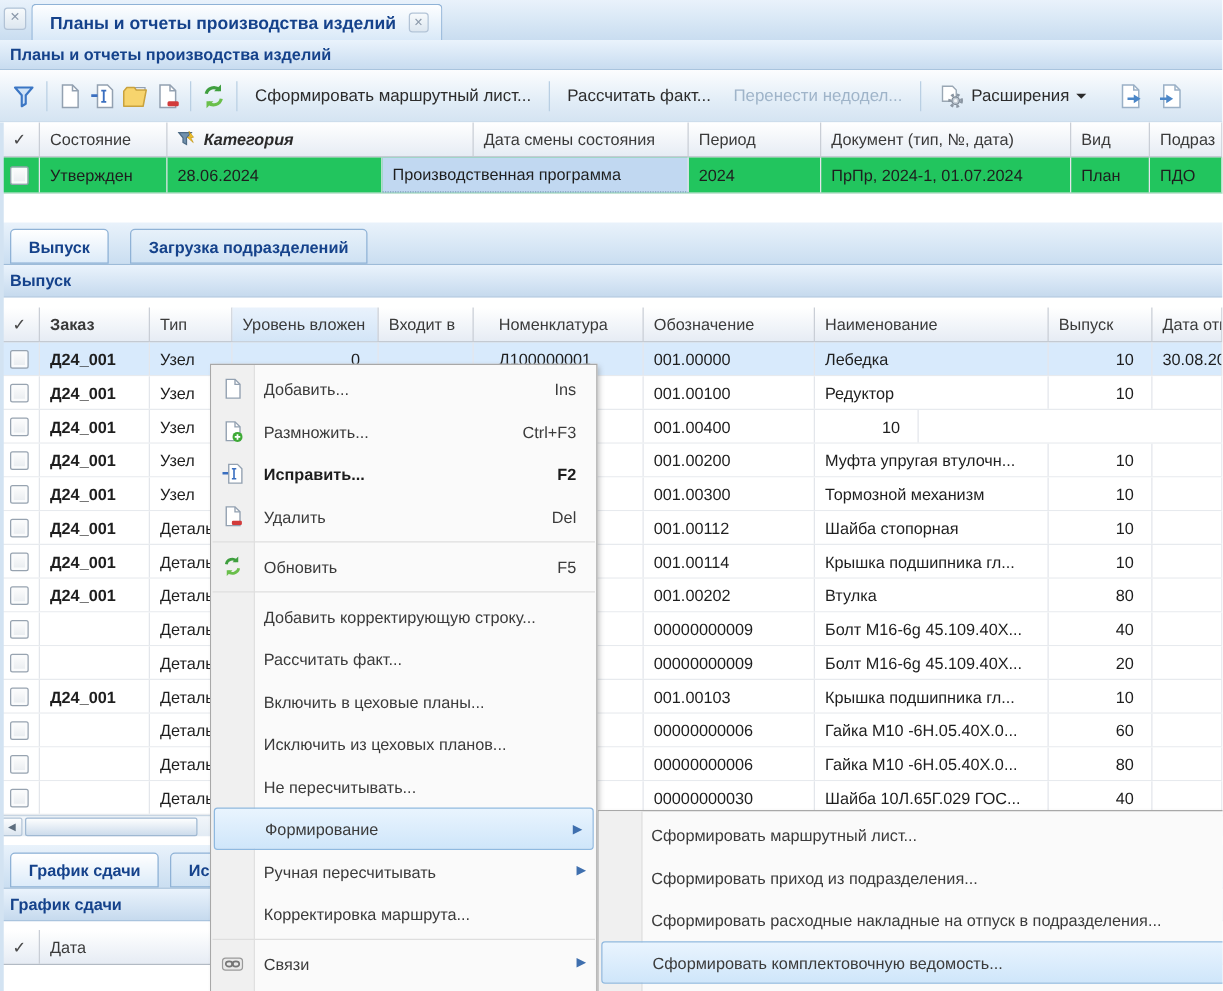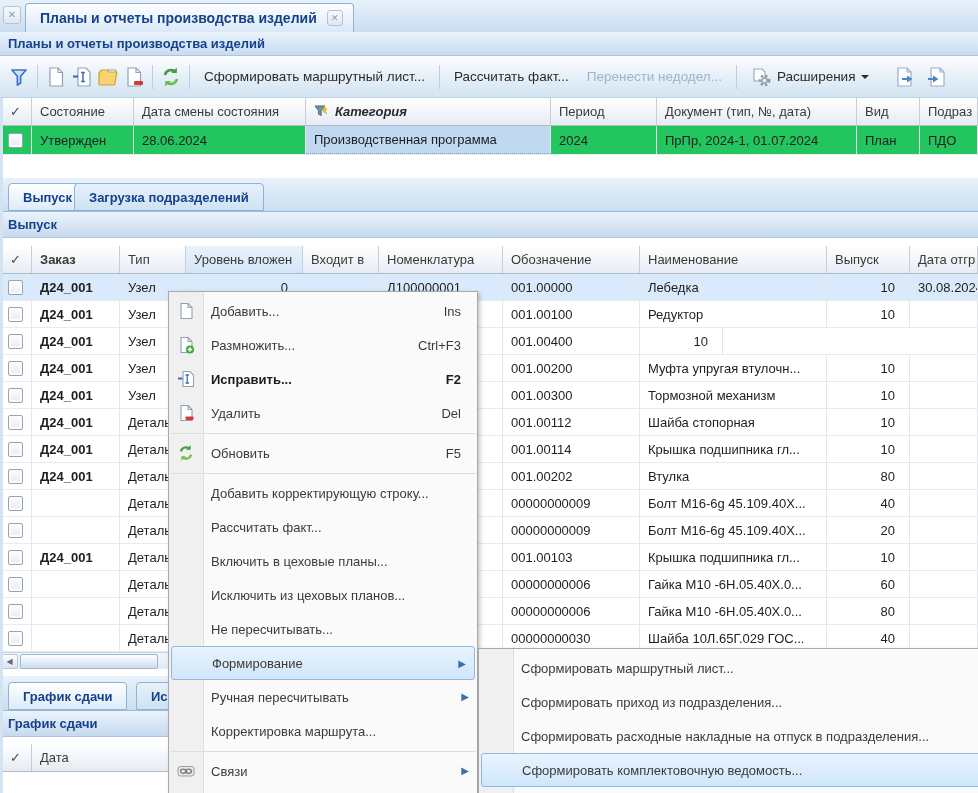--- a/index.html
+++ b/index.html
@@ -73,21 +73,21 @@
   .sheet-tab.active { background:linear-gradient(#ffffff,#dcebf9); }
   .section-bar { position:absolute; left:0; width:978px; height:27px;
     background:linear-gradient(#eaf3fc,#c6daee); border-top:1px solid #9dbbd8; border-bottom:1px solid #aac4de;
     display:flex; align-items:center; padding-left:8px; font-weight:bold; font-size:13px; color:#15428b; }
 
   
   .rgrid { position:absolute; left:0; top:246px; width:978px; height:406px; background:#fff; }
   .rgrid .grid-head { height:28px; }
   .rgrid .grow { height:27px; }
   .r-check{width:32px;} .r-order{width:88px;font-weight:bold;} .r-type{width:66px;} .r-level{width:117px;}
-  .r-partof{width:76px;} .r-nomen{width:124px;} .r-desig{width:137px;} .r-name{width:187px;}
+  .r-partof{width:76px;} .r-nomen{width:124px;margin-left:12px;} .r-desig{width:137px;} .r-name{width:187px;}
   .r-qty{width:83px;} .r-date{flex:1;}
 
   
   .hscroll { position:absolute; left:0; top:652px; width:978px; height:17px;
     background:linear-gradient(#f2f6fa,#e2ebf4); border-top:1px solid #c7d5e3; }
   .sc-btn { position:absolute; left:1px; top:1px; width:17px; height:15px;
     display:flex; align-items:center; justify-content:center;
     background:linear-gradient(#fcfdfe,#dce6f0); border:1px solid #b4c6d8; border-radius:2px;
     color:#5d6d7e; font-size:8px; }
   .sc-thumb { position:absolute; left:20px; top:1px; width:138px; height:15px;
@@ -218,30 +218,30 @@
   </div>
 
   <div class="plans">
     <div class="grid-head">
       <div class="hcell center p-check">
           <span class="checkglyph">✓</span>
         </div>
       <div class="hcell p-state">
           <span>Состояние</span>
         </div>
-      <div class="hcell p-sdate">
-          <span>Дата смены состояния</span>
-        </div>
       <div class="hcell p-cat">
         <svg width="15" height="15" viewBox="0 0 15 15">
             <path d="M1 2h10l-3.8 4.3v5.2L4.4 10V6.3z" fill="#7191ad" stroke="#4e6b85"></path>
             <path d="M9.2 1l3.6 4.8-2.2.3 2 3.9-4.8-4.2 2.2-.5z" fill="#f4c430" stroke="#b98a00" stroke-width="0.5"></path>
           </svg>
         <span>Категория</span>
       </div>
+      <div class="hcell p-sdate">
+          <span>Дата смены состояния</span>
+        </div>
       <div class="hcell p-period">
           <span>Период</span>
         </div>
       <div class="hcell p-doc">
           <span>Документ (тип, №, дата)</span>
         </div>
       <div class="hcell p-kind">
           <span>Вид</span>
         </div>
       <div class="hcell p-dept">
@@ -273,21 +273,21 @@
       <div class="gcell p-dept">
           <span>ПДО</span>
         </div>
     </div>
   </div>
 
   <div class="mid-tabbar">
     <div class="sheet-tab active" style="left:8px">
         <span>Выпуск</span>
       </div>
-    <div class="sheet-tab" style="left:74px">
+    <div class="sheet-tab" style="left:104px">
         <span>Загрузка подразделений</span>
       </div>
   </div>
   <div class="section-bar" style="top:211px">
     <span>Выпуск</span>
   </div>
 
   <div class="rgrid">
     <div class="grid-head">
       <div class="hcell center r-check">

